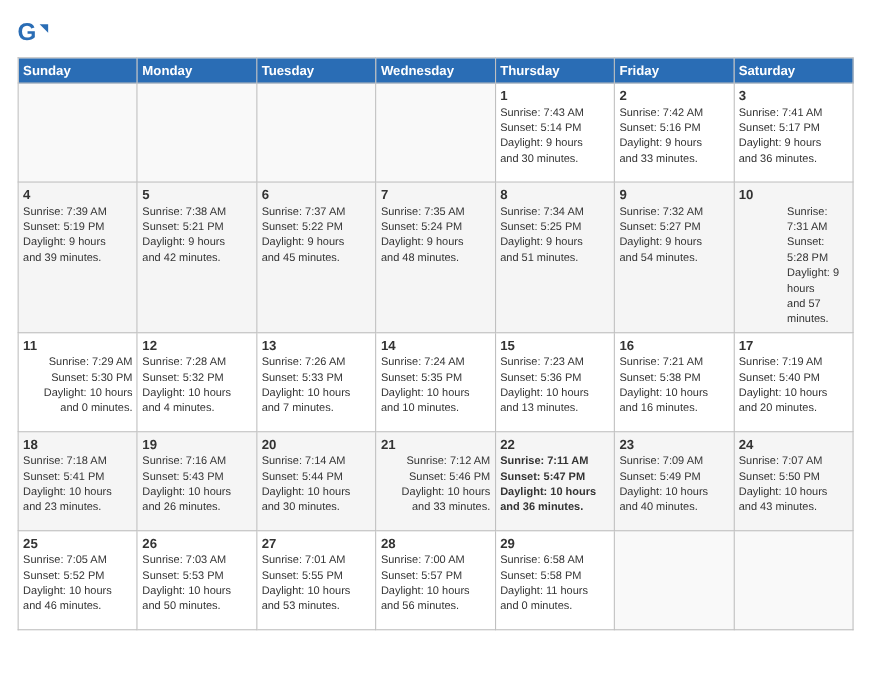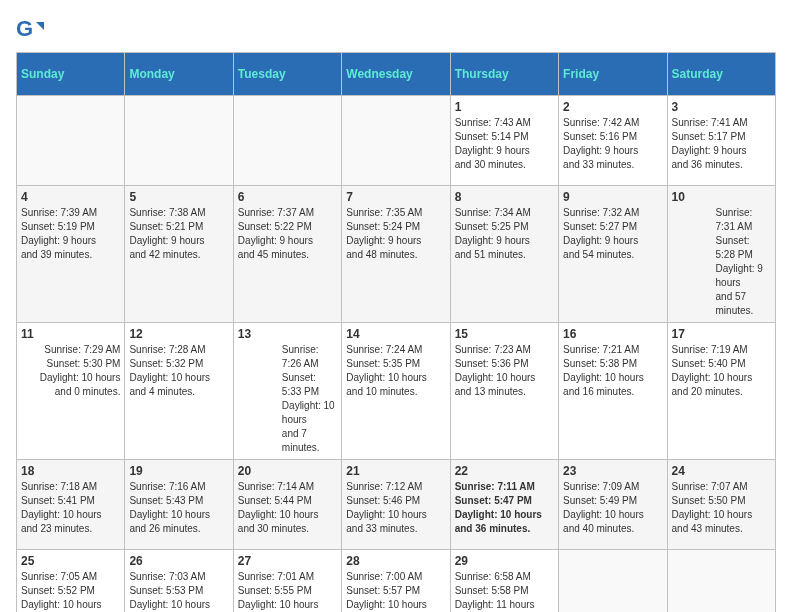--- a/index.html
+++ b/index.html
@@ -48,24 +48,24 @@
       font-size: 16px;
       color: #555;
     }
     table {
       width: 100%;
       border-collapse: collapse;
       table-layout: fixed;
     }
     thead tr th {
       background-color: #2a6db5;
-      color: #5eead4;
+      color: #ffffff;
       font-size: 12px;
       font-weight: bold;
-      padding: 14px 4px;
+      padding: 4px 4px;
       text-align: left;
       border: 1px solid #c0c0c0;
     }
     tbody tr td {
       vertical-align: top;
       border: 1px solid #c0c0c0;
       padding: 4px;
       font-size: 10.5px;
       color: #333;
       height: 90px;
@@ -212,21 +212,21 @@
         </td>
         <td>
           <span class="day-number">12</span>
           <div class="day-info" style="white-space: pre-line;">Sunrise: 7:28 AM
 Sunset: 5:32 PM
 Daylight: 10 hours
 and 4 minutes.</div>
         </td>
         <td>
           <span class="day-number">13</span>
-          <div class="day-info" style="white-space: pre-line; margin-left: 44px;">Sunrise: 7:26 AM
+          <div class="day-info" style="white-space: pre-line;">Sunrise: 7:26 AM
 Sunset: 5:33 PM
 Daylight: 10 hours
 and 7 minutes.</div>
         </td>
         <td>
           <span class="day-number">14</span>
           <div class="day-info" style="white-space: pre-line;">Sunrise: 7:24 AM
 Sunset: 5:35 PM
 Daylight: 10 hours
 and 10 minutes.</div>
@@ -270,21 +270,21 @@
         </td>
         <td>
           <span class="day-number">20</span>
           <div class="day-info" style="white-space: pre-line;">Sunrise: 7:14 AM
 Sunset: 5:44 PM
 Daylight: 10 hours
 and 30 minutes.</div>
         </td>
         <td>
           <span class="day-number">21</span>
-          <div class="day-info" style="white-space: pre-line;">Sunrise: 7:12 AM
+          <div class="day-info" style="white-space: pre-line; text-align: right;">Sunrise: 7:12 AM
 Sunset: 5:46 PM
 Daylight: 10 hours
 and 33 minutes.</div>
         </td>
         <td>
           <span class="day-number">22</span>
           <div class="day-info" style="white-space: pre-line; font-weight: bold;">Sunrise: 7:11 AM
 Sunset: 5:47 PM
 Daylight: 10 hours
 and 36 minutes.</div>

